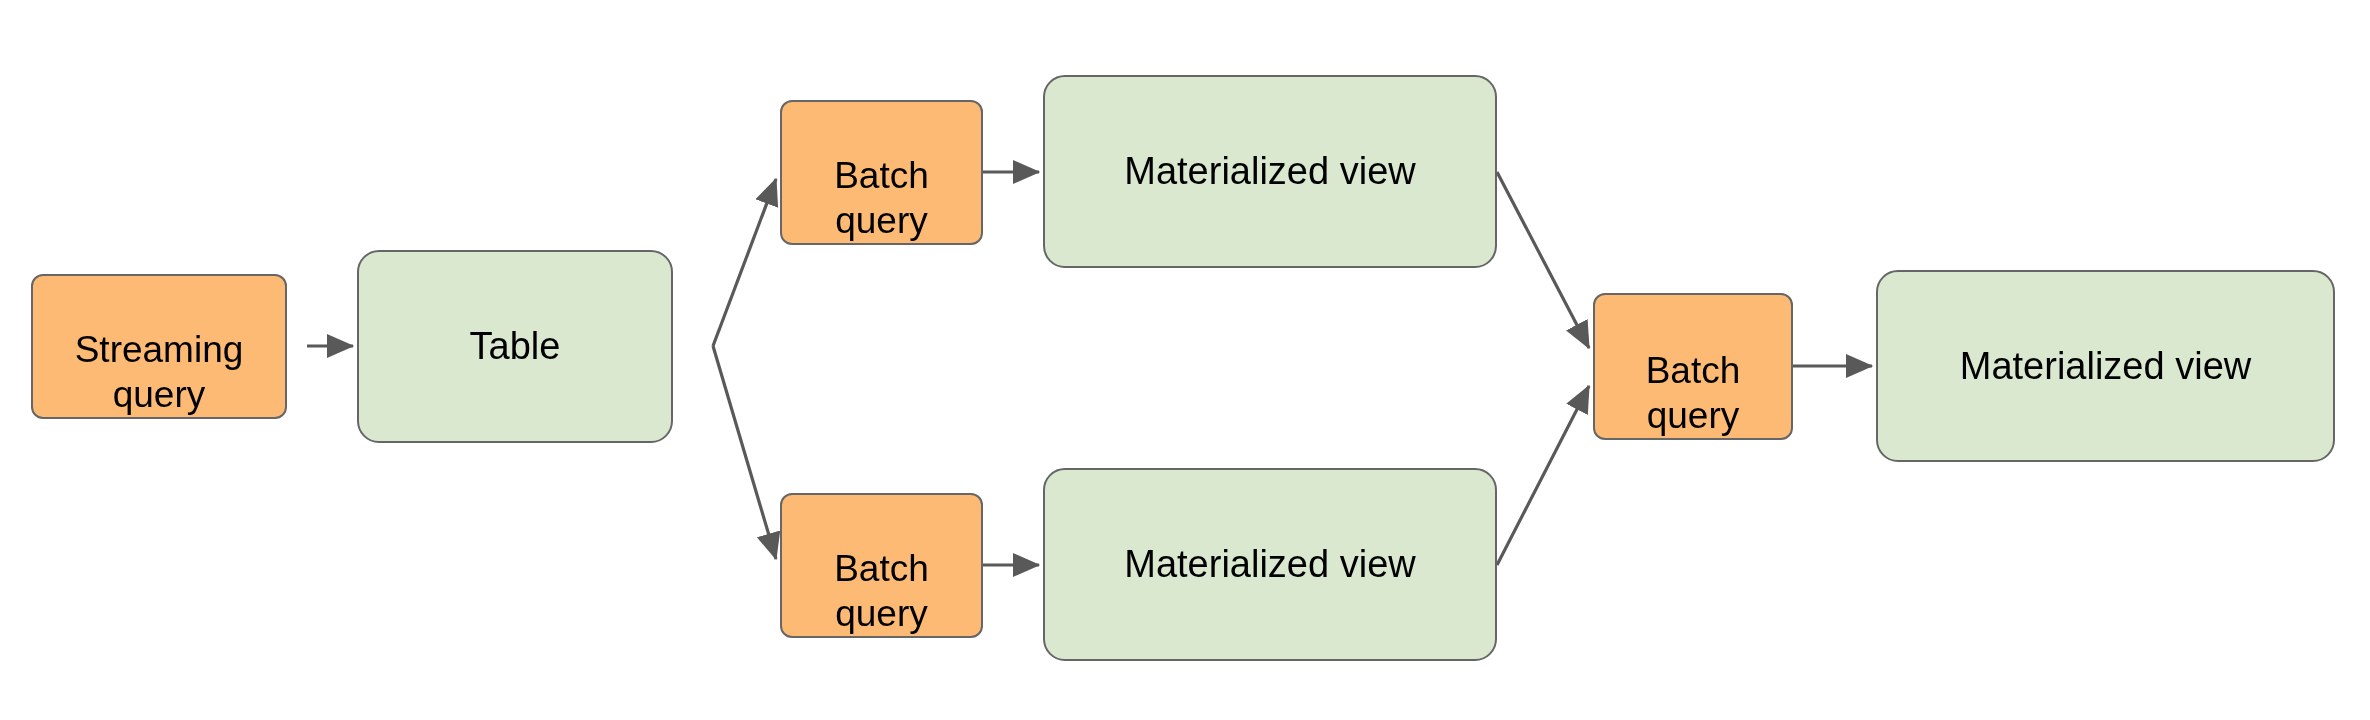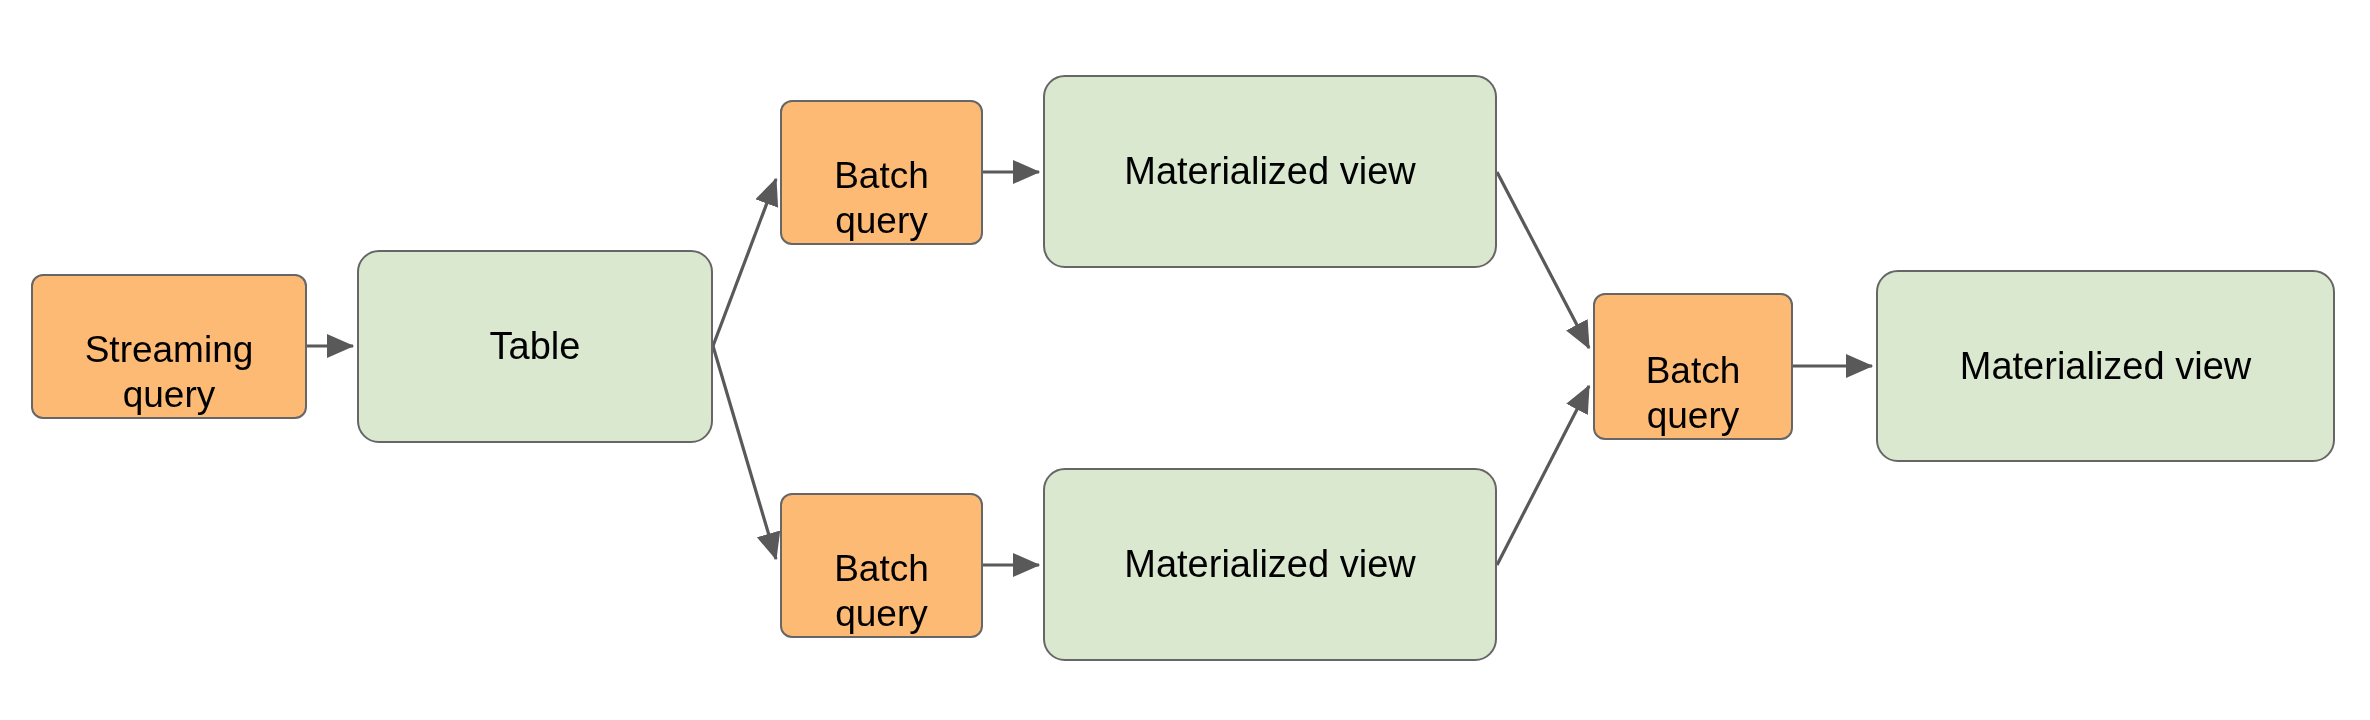--- a/index.html
+++ b/index.html
@@ -73,26 +73,26 @@
         <line x1="713" y1="346" x2="776" y2="179" marker-end="url(#arrowhead)"></line>
         <line x1="713" y1="346" x2="776" y2="559" marker-end="url(#arrowhead)"></line>
         <line x1="983" y1="172" x2="1039" y2="172" marker-end="url(#arrowhead)"></line>
         <line x1="983" y1="565" x2="1039" y2="565" marker-end="url(#arrowhead)"></line>
         <line x1="1497" y1="172" x2="1589" y2="348" marker-end="url(#arrowhead)"></line>
         <line x1="1497" y1="565" x2="1589" y2="386" marker-end="url(#arrowhead)"></line>
         <line x1="1793" y1="366" x2="1872" y2="366" marker-end="url(#arrowhead)"></line>
       </g>
   </svg>
 
-  <div class="node node-query" id="node-streaming-query" style="left: 31px; top: 274px; width: 276px; height: 145px;">
+  <div class="node node-query" id="node-streaming-query" style="left: 31px; top: 274px; width: 256px; height: 145px;">
     <span class="node-label">Streaming
 query</span>
   </div>
 
-  <div class="node node-store" id="node-table" style="left: 357px; top: 250px; width: 356px; height: 193px;">
+  <div class="node node-store" id="node-table" style="left: 357px; top: 250px; width: 316px; height: 193px;">
     <span class="node-label">Table</span>
   </div>
 
   <div class="node node-query" id="node-batch-query-top" style="left: 780px; top: 100px; width: 203px; height: 145px;">
     <span class="node-label">Batch
 query</span>
   </div>
 
   <div class="node node-store" id="node-materialized-view-top" style="left: 1043px; top: 75px; width: 454px; height: 193px;">
     <span class="node-label">Materialized view</span>

